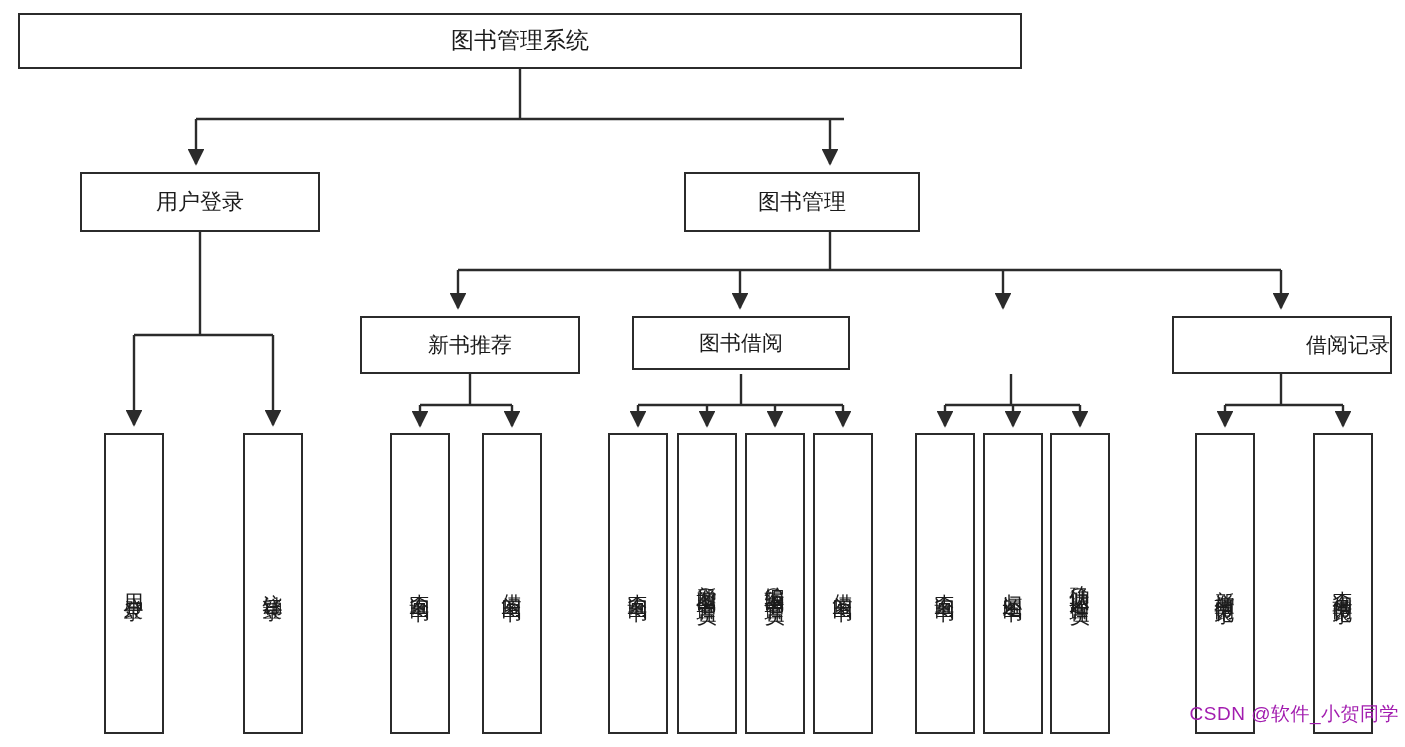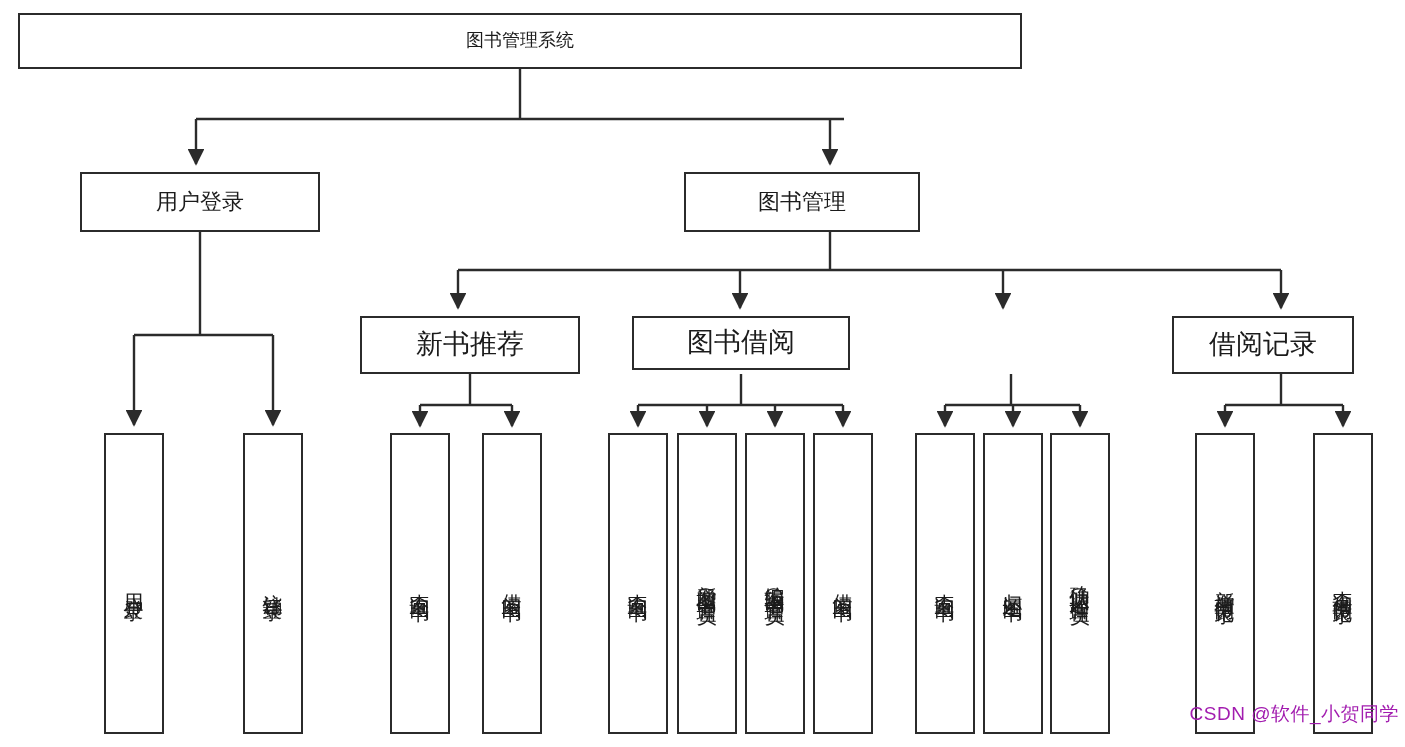--- a/index.html
+++ b/index.html
@@ -31,27 +31,27 @@
     box-sizing: border-box;
     background: #ffffff;
     border: 2px solid #2b2b2b;
     display: flex;
     align-items: center;
     justify-content: center;
     text-align: center;
     line-height: 1.18;
   }
   .node.root {
-    font-size: 18px;
+    font-size: 23px;
   }
   .node.level2 {
     font-size: 22px;
   }
   .node.level3 {
-    font-size: 27px;
+    font-size: 21px;
   }
   .node.leaf {
     font-size: 20px;
     align-items: center;
     justify-content: center;
     padding: 6px 2px;
   }
   .vtext {
     writing-mode: vertical-rl;
     text-orientation: upright;
@@ -136,21 +136,21 @@
   <div class="node level2" style="left:684px;top:172px;width:236px;height:60px;">
     <span>图书管理</span>
   </div>
 
   <div class="node level3" style="left:360px;top:316px;width:220px;height:58px;">
     <span>新书推荐</span>
   </div>
   <div class="node level3" style="left:632px;top:316px;width:218px;height:54px;">
     <span>图书借阅</span>
   </div>
-  <div class="node level3" style="left:1172px;top:316px;width:182px;height:58px;">
+  <div class="node level3" style="left:1172px;top:316px;width:220px;height:58px;justify-content:flex-end;">
     <span>借阅记录</span>
   </div>
 
   <div class="node leaf" style="left:104px;top:433px;width:60px;height:301px;">
     <span class="vtext">用户登录</span>
   </div>
   <div class="node leaf" style="left:243px;top:433px;width:60px;height:301px;">
     <span class="vtext">注销登录</span>
   </div>
   <div class="node leaf" style="left:390px;top:433px;width:60px;height:301px;">

